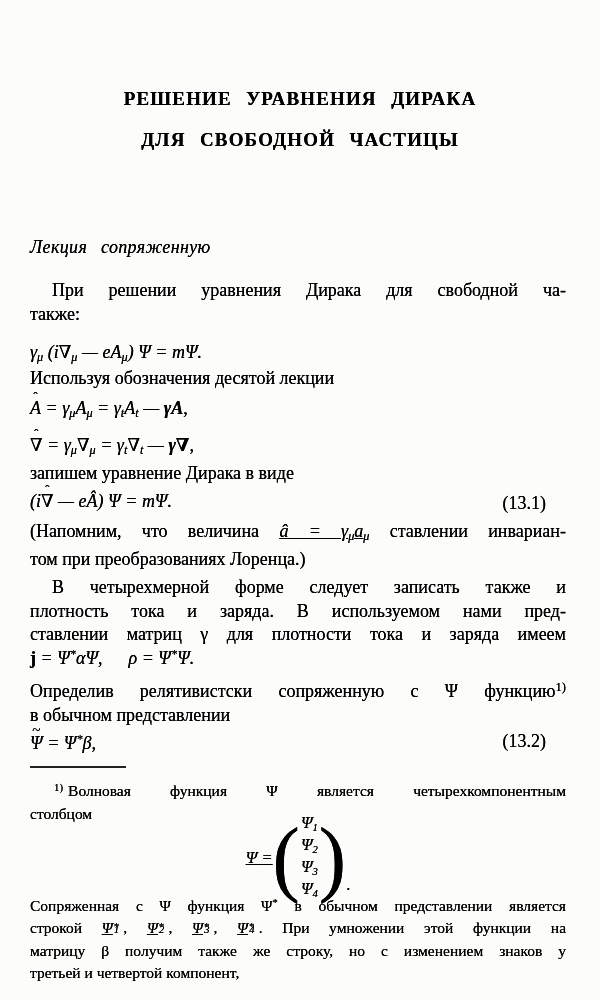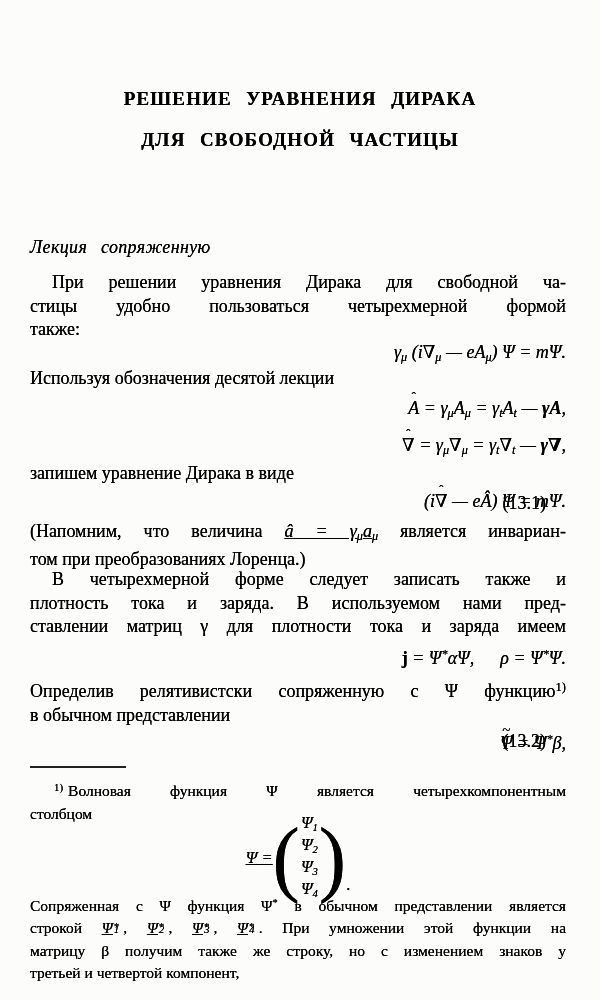--- a/index.html
+++ b/index.html
@@ -8,22 +8,22 @@
     background:#fcfcfa;color:#000000;overflow:hidden;
     font-family:"Liberation Serif","DejaVu Serif",serif;
     font-size:18px;line-height:23.5px;
     text-shadow:0 0 0.4px currentColor;
   }
   .blk{position:absolute;left:30px;width:536px;}
   .ttl{left:0;width:600px;text-align:center;font-weight:bold;font-size:19px;
        letter-spacing:0.06em;word-spacing:0.45em;line-height:22px;}
   .lect{font-style:italic;font-size:18px;word-spacing:0.5em;letter-spacing:0.02em;}
   .jline{text-align:justify;text-align-last:justify;}
-  .ind{text-indent:22px;}
-  .eq{text-align:right;font-style:italic;}
+  .ind{text-indent:22px;margin-top:8px;}
+  .eq{text-align:left;font-style:italic;}
   .eqnum{position:absolute;right:20px;top:2px;font-style:normal;}
   .frm{font-style:italic;white-space:nowrap;text-decoration:underline;}
   .sb{font-size:0.68em;vertical-align:-0.22em;}
   .sp{font-size:0.68em;vertical-align:0.45em;}
   .bv{font-weight:bold;}
   .hatw{position:relative;display:inline-block;}
   .hatm{position:absolute;top:-0.55em;left:50%;transform:translateX(-50%);
         font-size:0.75em;line-height:1;font-style:normal;}
   .tildem{position:absolute;top:-0.62em;left:50%;transform:translateX(-50%);
         font-size:0.85em;line-height:1;font-style:normal;}
@@ -49,21 +49,20 @@
 
 <div class="page">
 
   <div class="blk ttl" style="top:88px">РЕШЕНИЕ УРАВНЕНИЯ ДИРАКА</div>
   <div class="blk ttl" style="top:129px">ДЛЯ СВОБОДНОЙ ЧАСТИЦЫ</div>
 
   <div class="blk lect" style="top:236px">Лекция сопряженную</div>
 
   <div class="blk" style="top:271px">
     <div class="jline ind">При решении уравнения Дирака для свободной ча-</div>
-    <div class="jline">стицы удобно пользоваться четырехмерной формой</div>
     <div>также:</div>
   </div>
 
   <div class="blk eq" style="top:341px">
     <span>γ</span><span class="sb">μ</span><span> (</span><span>i</span><span>∇</span><span class="sb">μ</span><span> — </span><span>eA</span><span class="sb">μ</span><span>) Ψ = </span><span>mΨ.</span>
   </div>
 
   <div class="blk" style="top:367px">
     <div>Используя обозначения десятой лекции</div>
   </div>
@@ -79,21 +78,21 @@
   <div class="blk" style="top:462px">
     <div>запишем уравнение Дирака в виде</div>
   </div>
 
   <div class="blk eq" style="top:490px">
     <span>(i</span><span class="hatw"><span class="hatm">ˆ</span><span>∇</span></span><span> — e</span><span>Â</span><span>) Ψ = </span><span>mΨ.</span>
     <span class="eqnum">(13.1)</span>
   </div>
 
   <div class="blk" style="top:520px">
-    <div class="jline"><span>(Напомним, что величина </span><span class="frm"><span>â</span><span> = γ</span><span class="sb">μ</span><span>a</span><span class="sb">μ</span></span><span> является инвариан-</span></div>
+    <div class="jline"><span>(Напомним, что величина </span><span class="frm"><span>â</span><span> = γ</span><span class="sb">μ</span><span>a</span><span class="sb">μ</span></span><span> ставлении инвариан-</span></div>
     <div>том при преобразованиях Лоренца.)</div>
   </div>
 
   <div class="blk eq" style="top:643px">
     <span class="bv" style="font-style:normal">j</span><span> = Ψ</span><span class="sp">*</span><span>αΨ,</span><span class="gap"></span><span>ρ</span><span> = Ψ</span><span class="sp">*</span><span>Ψ.</span>
   </div>
 
   <div class="blk" style="top:568px">
     <div class="jline ind">В четырехмерной форме следует записать также и</div>
     <div class="jline">плотность тока и заряда. В используемом нами пред-</div>

